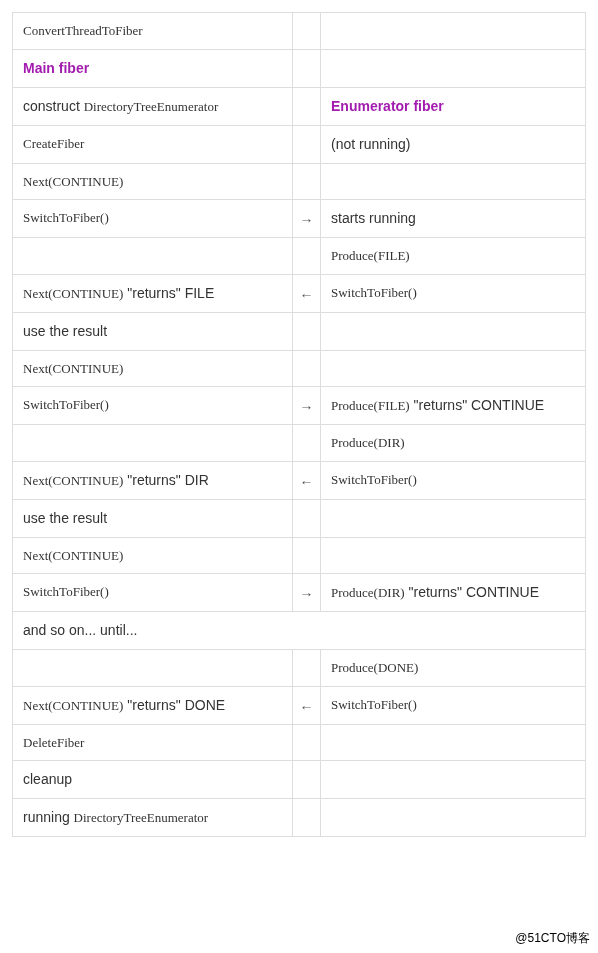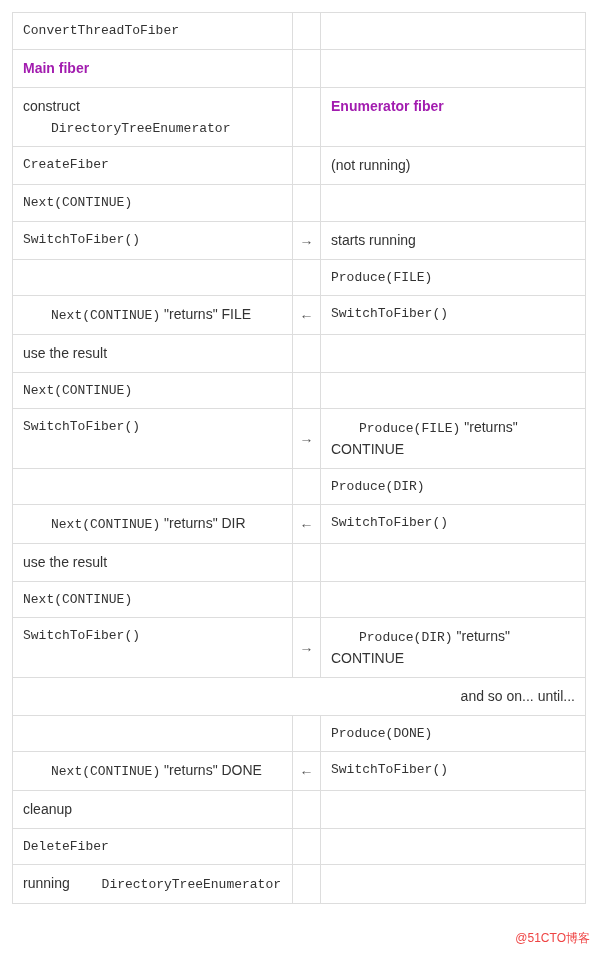--- a/index.html
+++ b/index.html
@@ -27,36 +27,35 @@
   col.arrow { width: 28px; }
   col.right { width: auto; }
   td.arrow {
     text-align: center;
     vertical-align: middle;
     padding: 8px 0;
     color: #555;
   }
   .bold { font-weight: 600; color: #a21caf; }
   .code {
-    font-family: Liberation Mono, monospace;
+    font-family: Liberation Serif, serif;
     font-size: 13px;
-    margin-left: 28px;
   }
   .mixed .code {
     display: inline;
   }
   .center {
-    text-align: right;
+    text-align: left;
   }
   .watermark {
     position: fixed;
     right: 8px;
     bottom: 6px;
     font-size: 12px;
-    color: #ef4444;
+    color: #000000;
     pointer-events: none;
     margin-top: 32px;
   }
   td.empty { background: #fff; }
 </style>
 </head>
 <body>
 
 <table>
   <colgroup>
@@ -152,26 +151,26 @@
       <td class="empty"></td>
       <td class="arrow empty"></td>
       <td class="code">Produce(DONE)</td>
     </tr>
     <tr>
       <td class="mixed"><span class="code">Next(CONTINUE)</span><span> "returns" DONE</span></td>
       <td class="arrow">←</td>
       <td class="code">SwitchToFiber()</td>
     </tr>
     <tr>
-      <td>cleanup</td>
+      <td class="code">DeleteFiber</td>
       <td class="arrow empty"></td>
       <td class="empty"></td>
     </tr>
     <tr>
-      <td class="code">DeleteFiber</td>
+      <td>cleanup</td>
       <td class="arrow empty"></td>
       <td class="empty"></td>
     </tr>
     <tr>
       <td class="mixed"><span>running </span><span class="code">DirectoryTreeEnumerator</span></td>
       <td class="arrow empty"></td>
       <td class="empty"></td>
     </tr>
 
   </tbody>

